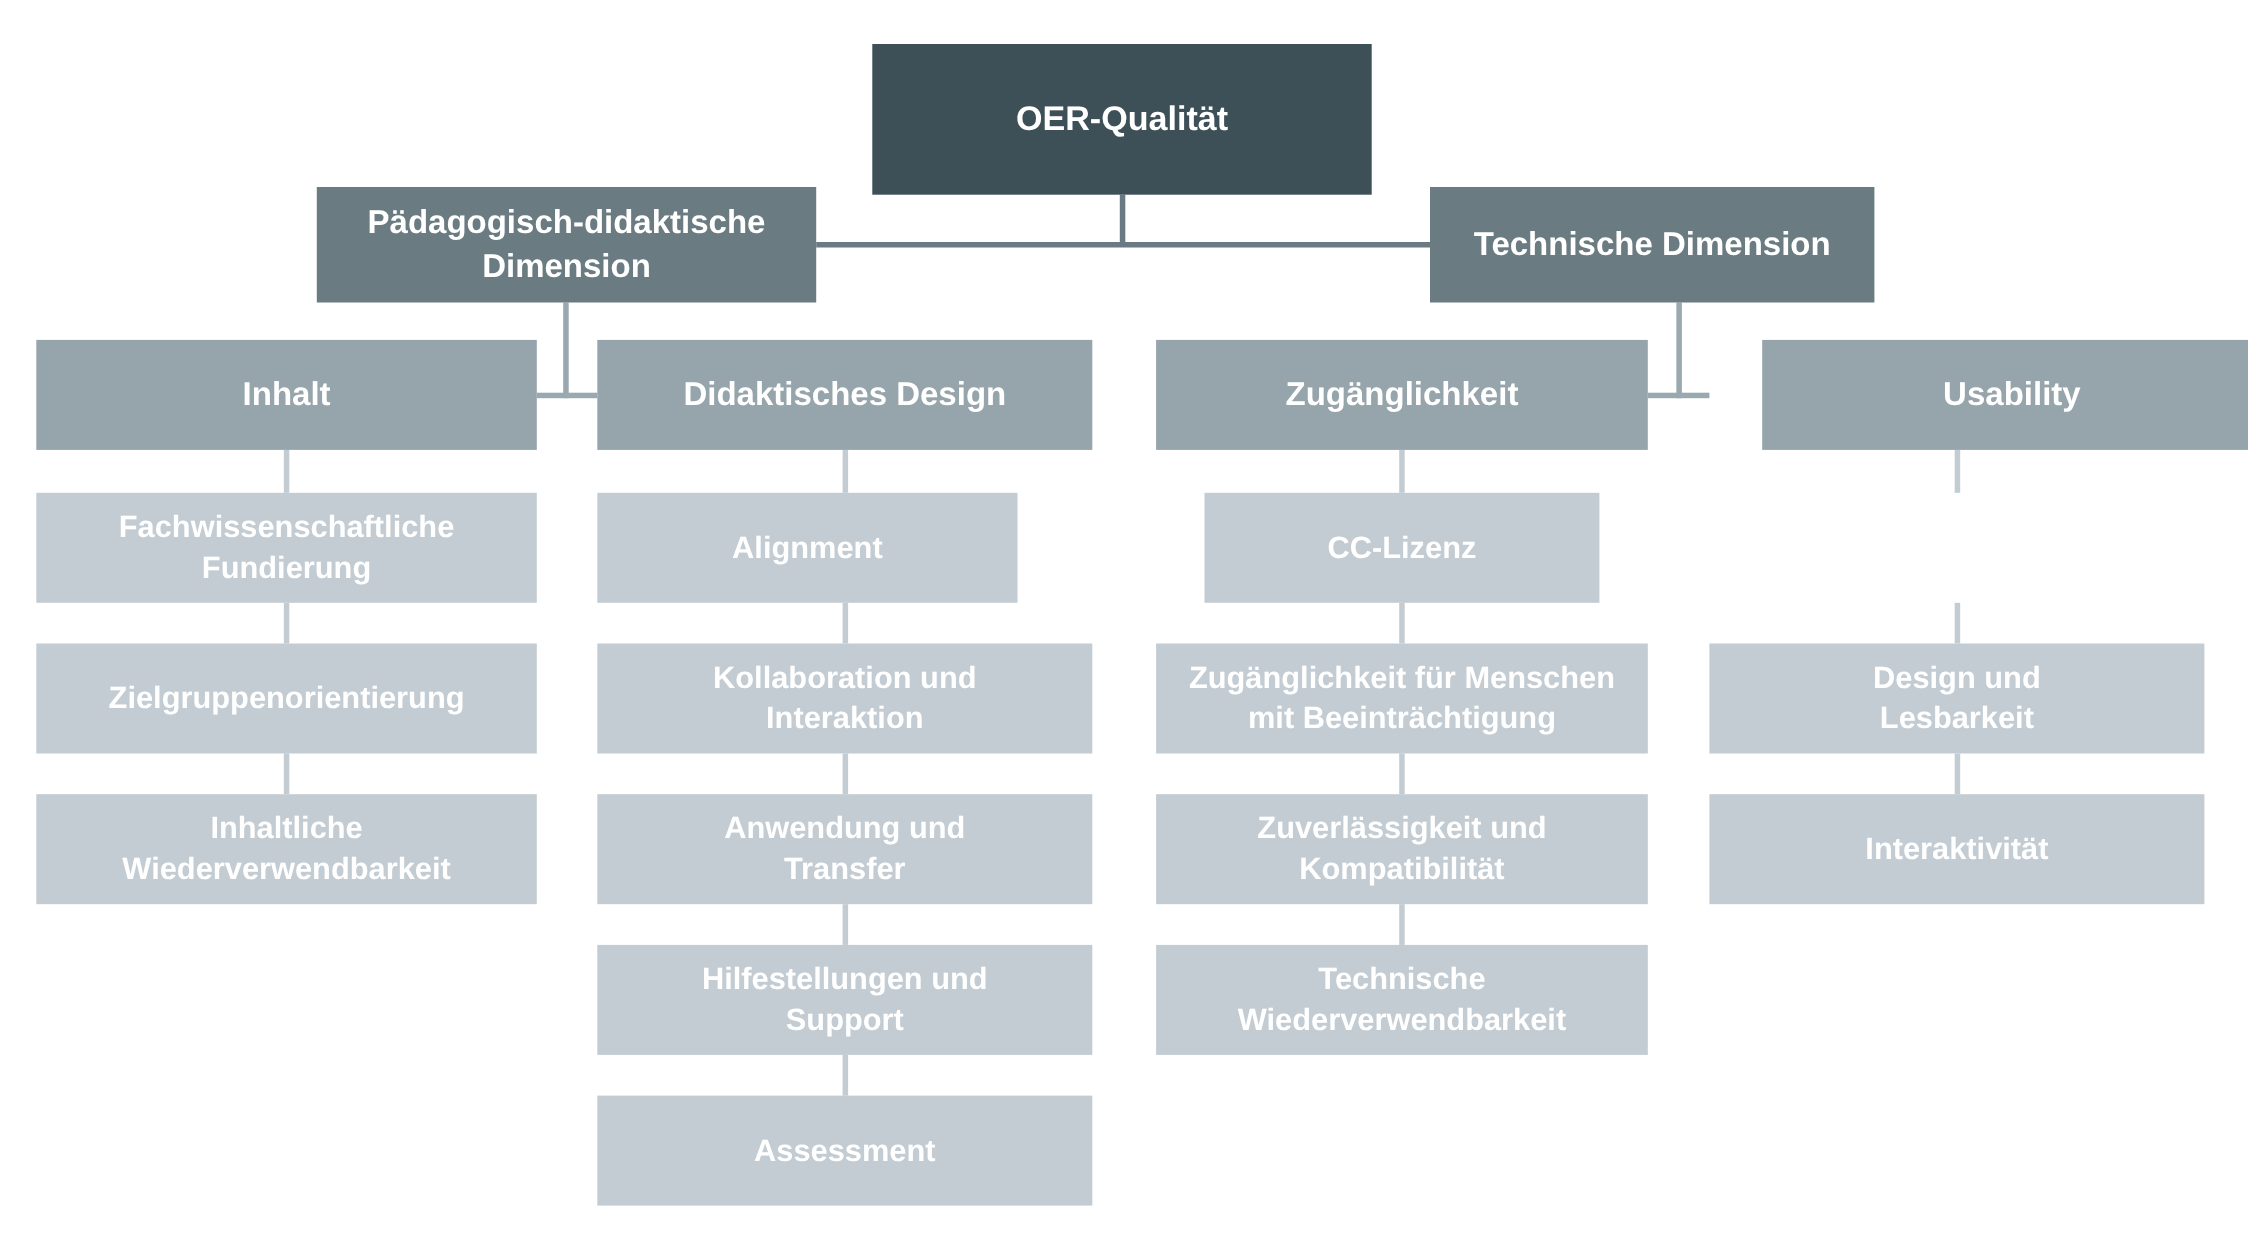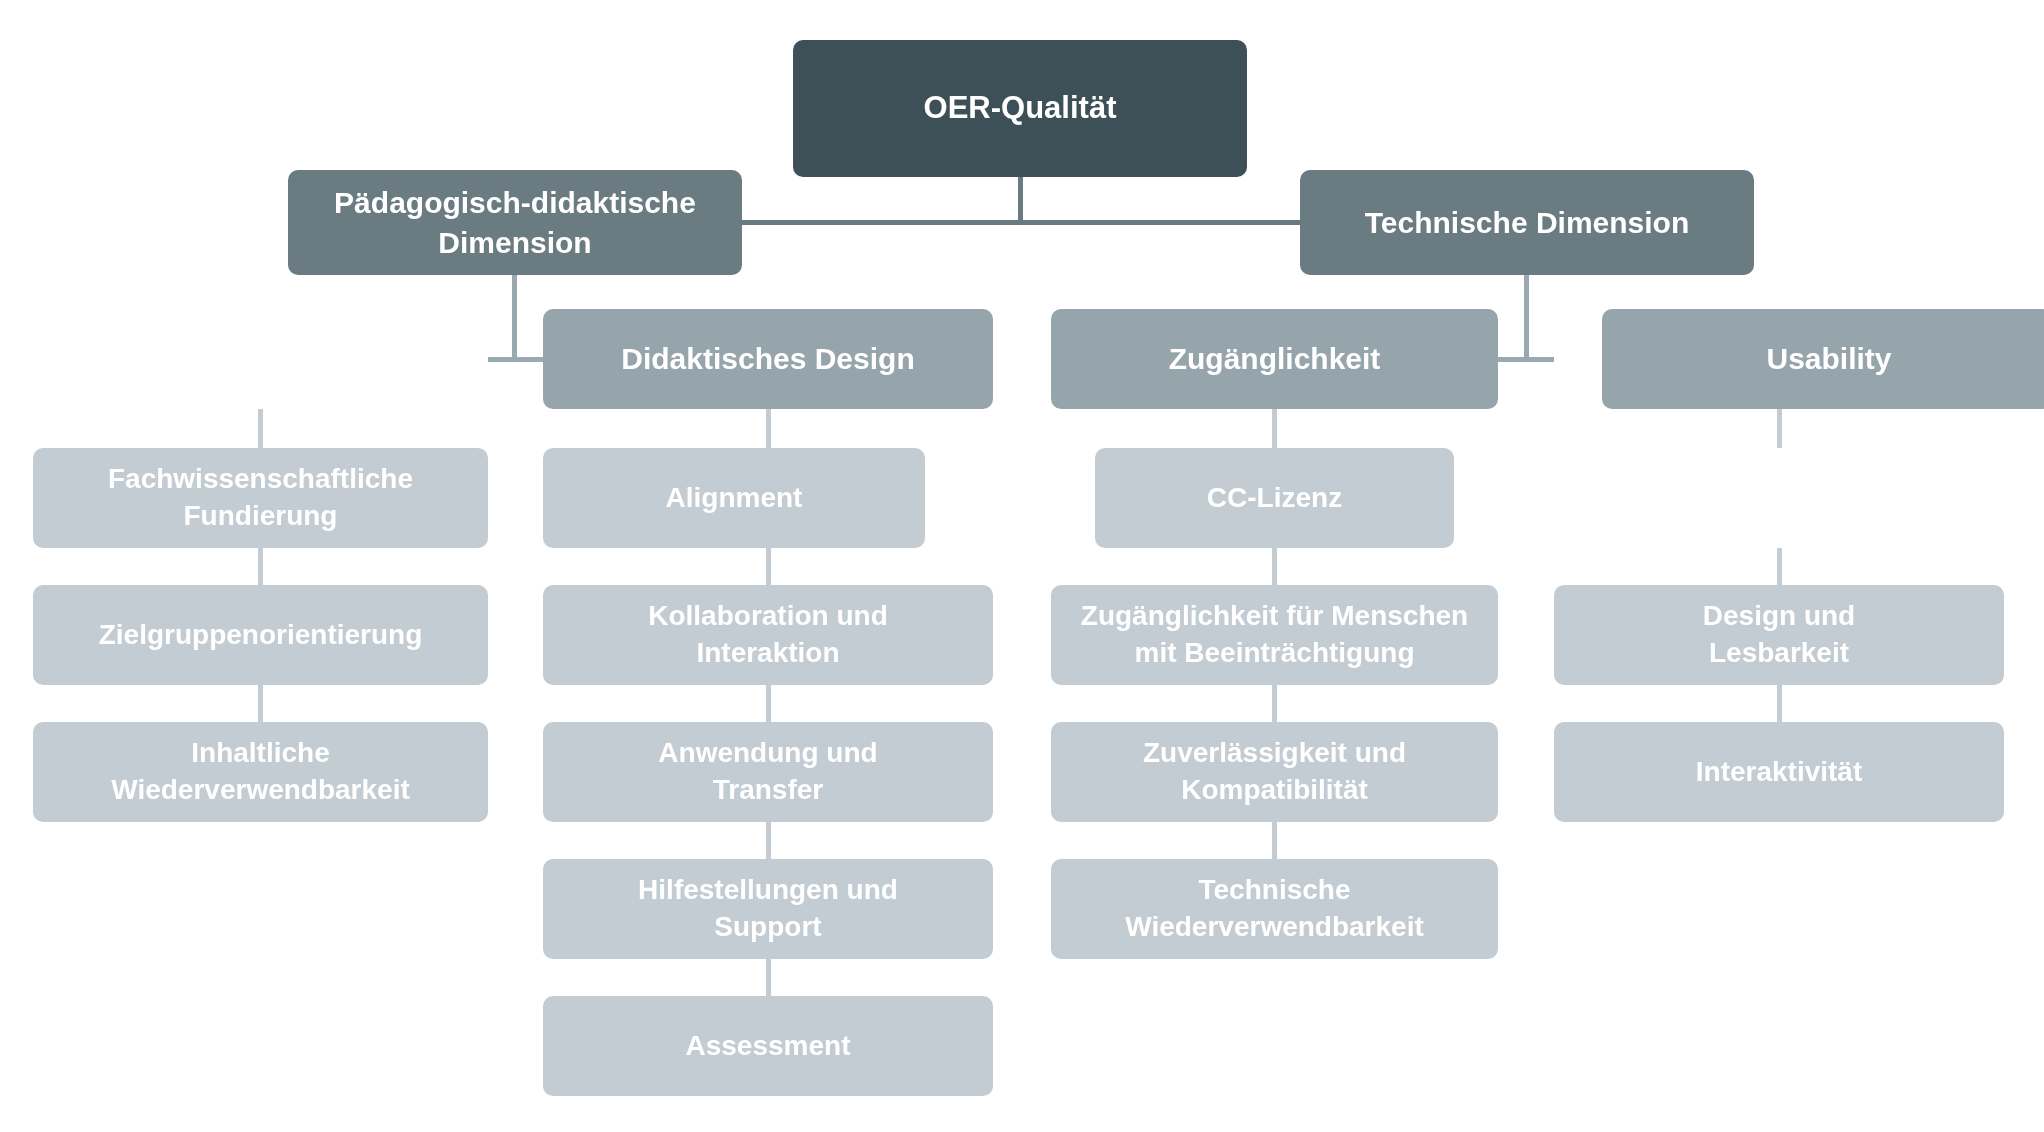--- a/index.html
+++ b/index.html
@@ -8,21 +8,21 @@
     --text:#ffffff; --canvas-bg:#ffffff;
   }
   html,body{margin:0;padding:0;background:var(--canvas-bg);}
   .canvas{
     position:relative; width:2044px; height:1132px; background:var(--canvas-bg);
     font-family:"Liberation Sans", sans-serif; overflow:hidden;
   }
   .box{
     position:absolute; display:flex; align-items:center; justify-content:center;
     text-align:center; white-space:pre-line; color:var(--text); font-weight:bold;
-    line-height:1.32; box-sizing:border-box; padding:0 8px;border-radius:10px;
+    line-height:1.32; box-sizing:border-box; padding:0 8px;
   }
   .lvl-root{background:var(--root-bg); font-size:31px;}
   .lvl-dim{background:var(--dim-bg); font-size:30px;}
   .lvl-header{background:var(--header-bg); font-size:30px;}
   .lvl-child{background:var(--child-bg); font-size:28px;}
   .line{position:absolute;}
   .line-dark{background:var(--line-dark);}
   .line-light{background:var(--line-light);}
   .line-child{background:var(--line-child);}
 </style>
@@ -56,22 +56,23 @@
   <div class="line line-child" style="left:1272px; top:822px; width:5px; height:37px;"></div>
 
   <div class="line line-child" style="left:1777px; top:409px; width:5px; height:39px;"></div>
   <div class="line line-child" style="left:1777px; top:548px; width:5px; height:37px;"></div>
   <div class="line line-child" style="left:1777px; top:685px; width:5px; height:37px;"></div>
 
   <div class="box lvl-root" style="left:793px; top:40px; width:454px; height:137px;">OER-Qualität</div>
 
   <div class="box lvl-dim" style="left:288px; top:170px; width:454px; height:105px;">Pädagogisch-didaktische
 Dimension</div>
-  <div class="box lvl-dim" style="left:1300px; top:170px; width:454px; height:105px;">Technische Dimension</div>
+  <div class="box lvl-dim" style="left:1300px; top:170px; width:404px; height:105px;">Technische Dimension</div>
 
+  <div class="box lvl-header" style="left:33px; top:309px; width:455px; height:100px;">Inhalt</div>
   <div class="box lvl-header" style="left:543px; top:309px; width:450px; height:100px;">Didaktisches Design</div>
   <div class="box lvl-header" style="left:1051px; top:309px; width:447px; height:100px;">Zugänglichkeit</div>
   <div class="box lvl-header" style="left:1602px; top:309px; width:450px; height:100px;padding-left:12px;">Usability</div>
 
   <div class="box lvl-child" style="left:33px; top:448px; width:455px; height:100px;">Fachwissenschaftliche
 Fundierung</div>
   <div class="box lvl-child" style="left:33px; top:585px; width:455px; height:100px;">Zielgruppenorientierung</div>
   <div class="box lvl-child" style="left:33px; top:722px; width:455px; height:100px;">Inhaltliche
 Wiederverwendbarkeit</div>
 

